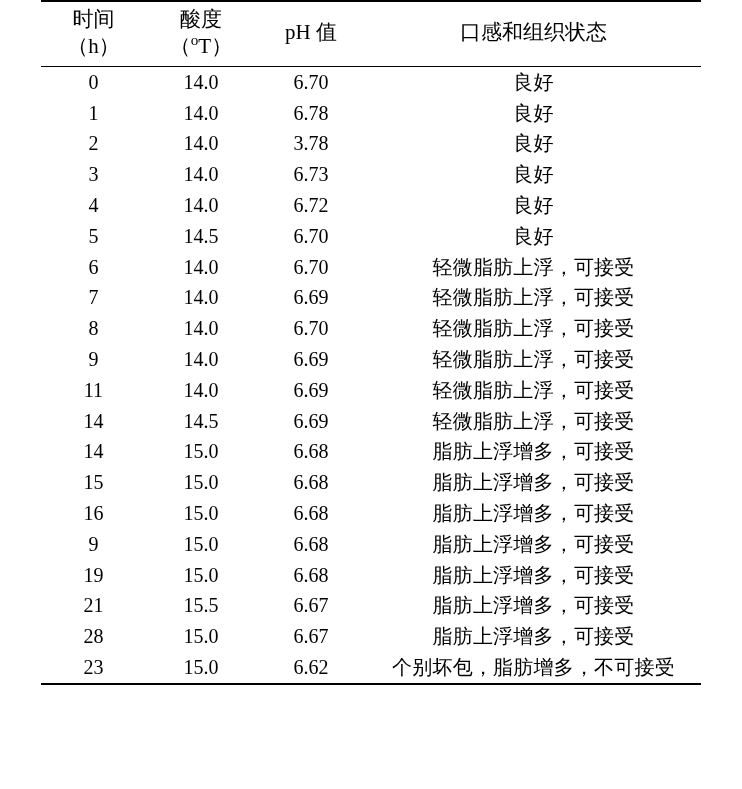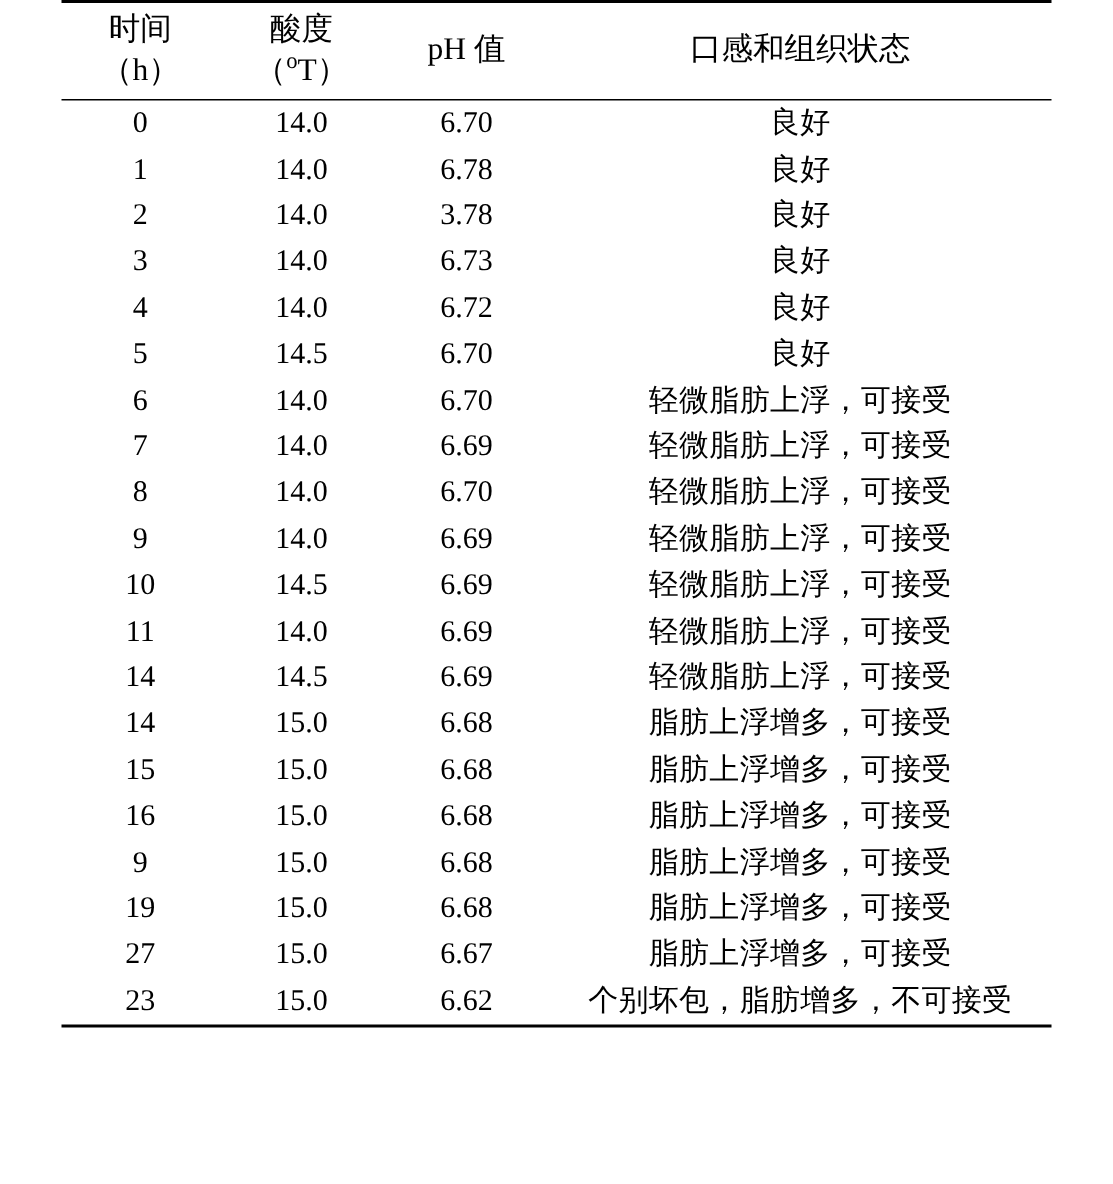--- a/index.html
+++ b/index.html
@@ -152,26 +152,20 @@
           <td>6.70</td>
           <td class="sens">轻微脂肪上浮，可接受</td>
         </tr>
         <tr>
           <td>9</td>
           <td>14.0</td>
           <td>6.69</td>
           <td class="sens">轻微脂肪上浮，可接受</td>
         </tr>
         <tr>
-          <td>10</td>
-          <td>14.5</td>
-          <td>6.69</td>
-          <td class="sens">轻微脂肪上浮，可接受</td>
-        </tr>
-        <tr>
           <td>11</td>
           <td>14.0</td>
           <td>6.69</td>
           <td class="sens">轻微脂肪上浮，可接受</td>
         </tr>
         <tr>
           <td>14</td>
           <td>14.5</td>
           <td>6.69</td>
           <td class="sens">轻微脂肪上浮，可接受</td>
@@ -200,21 +194,27 @@
           <td>6.68</td>
           <td class="sens">脂肪上浮增多，可接受</td>
         </tr>
         <tr>
           <td>19</td>
           <td>15.0</td>
           <td>6.68</td>
           <td class="sens">脂肪上浮增多，可接受</td>
         </tr>
         <tr>
-          <td>27</td>
+          <td>21</td>
+          <td>15.5</td>
+          <td>6.67</td>
+          <td class="sens">脂肪上浮增多，可接受</td>
+        </tr>
+        <tr>
+          <td>28</td>
           <td>15.0</td>
           <td>6.67</td>
           <td class="sens">脂肪上浮增多，可接受</td>
         </tr>
         <tr class="rule-bottom">
           <td style="border-bottom: 2.2px solid rgb(0, 0, 0);">23</td>
           <td style="border-bottom: 2.2px solid rgb(0, 0, 0);">15.0</td>
           <td style="border-bottom: 2.2px solid rgb(0, 0, 0);">6.62</td>
           <td class="sens" style="border-bottom: 2.2px solid rgb(0, 0, 0);">个别坏包，脂肪增多，不可接受</td>
         </tr>

